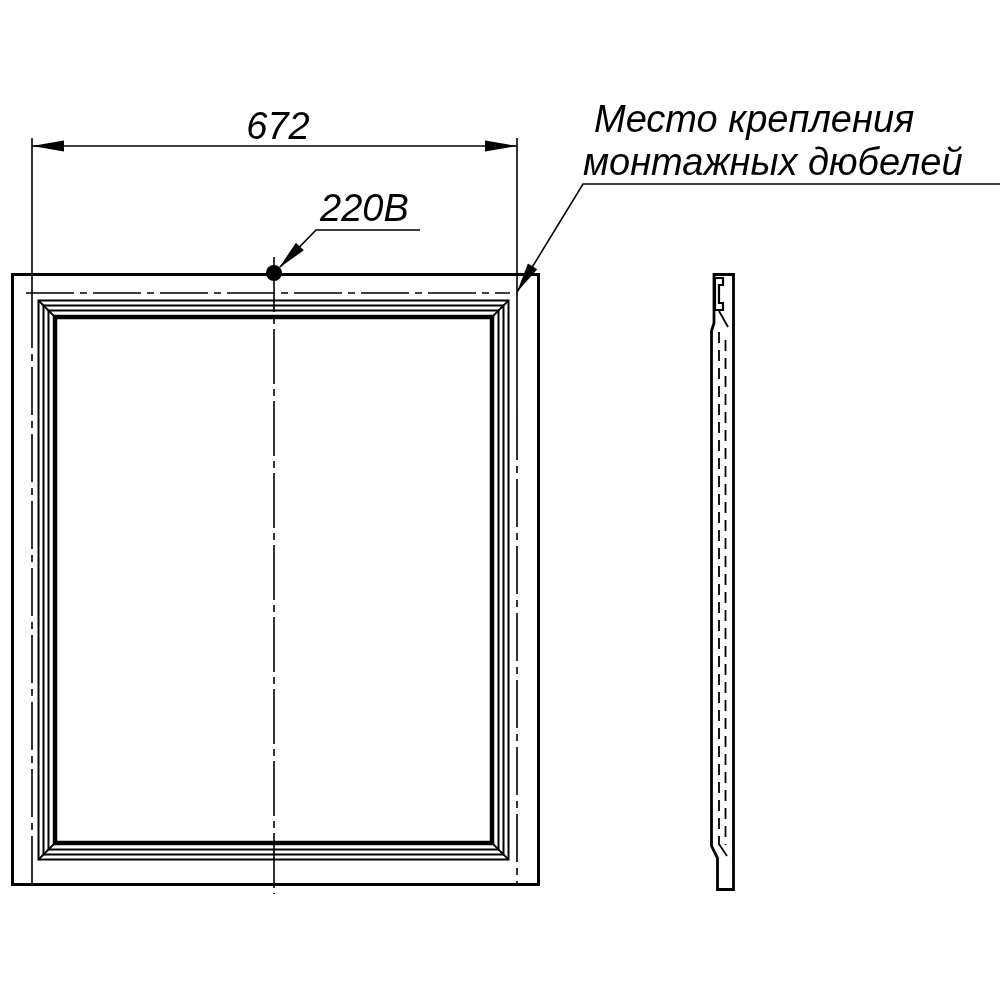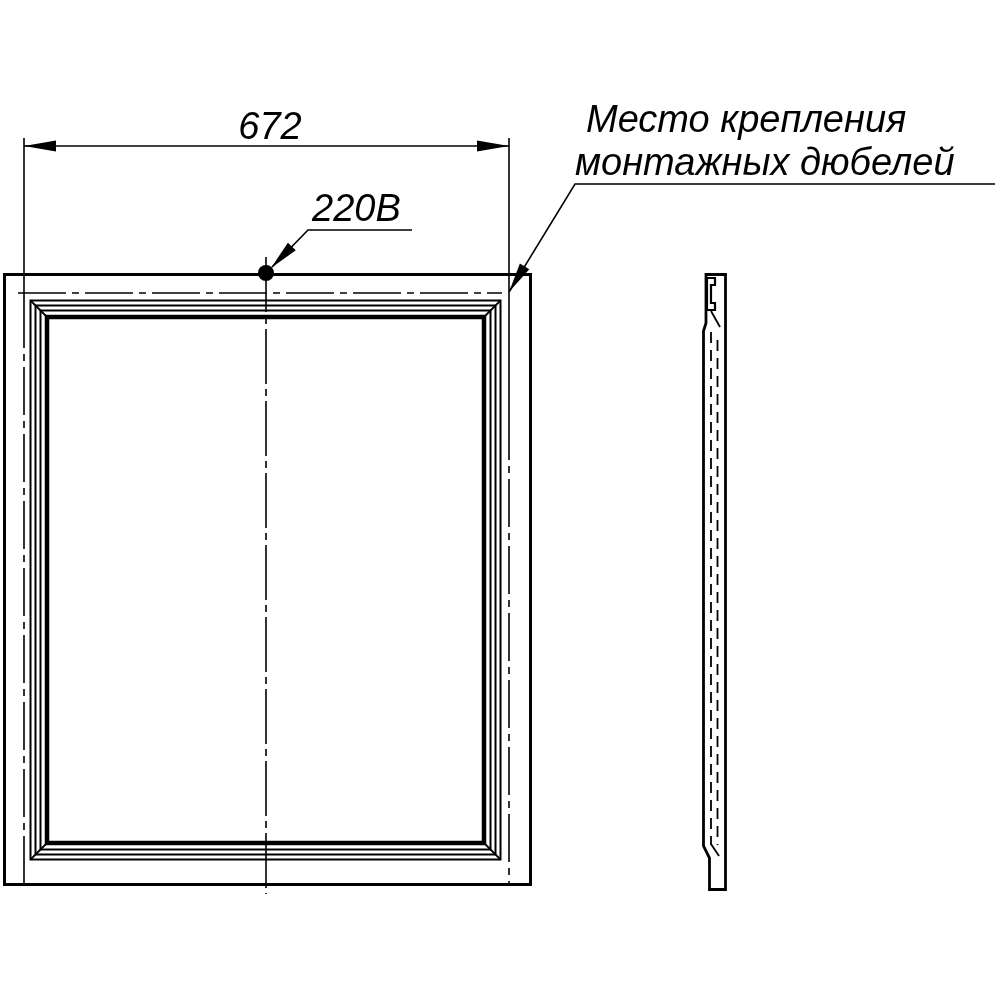--- a/index.html
+++ b/index.html
@@ -1,18 +1,18 @@
 <!DOCTYPE html>
 <html style="--line: #000000; --bg: #ffffff;"><head>
 <meta charset="utf-8">
 <style>
   :root { --line:#000000; --bg:#ffffff; }
   * { box-sizing:border-box; }
   html,body { margin:0; padding:0; background:var(--bg); }
-  .page { position:relative; width:1000px; height:1000px; background:var(--bg); overflow:hidden; }
+  .page { position:relative; width:1000px; height:1000px; background:var(--bg); overflow:hidden;padding-left:8px; }
   svg .ln { stroke:var(--line); fill:none; }
   svg .fl { fill:var(--line); stroke:none; }
   svg text { fill:var(--line); font-family:"Liberation Sans", sans-serif; font-style:italic; }
   .t38 { font-size:38px; }
 </style>
 </head>
 <body>
 
 <div class="page">
   <svg width="1000" height="1000" viewBox="0 0 1000 1000">

